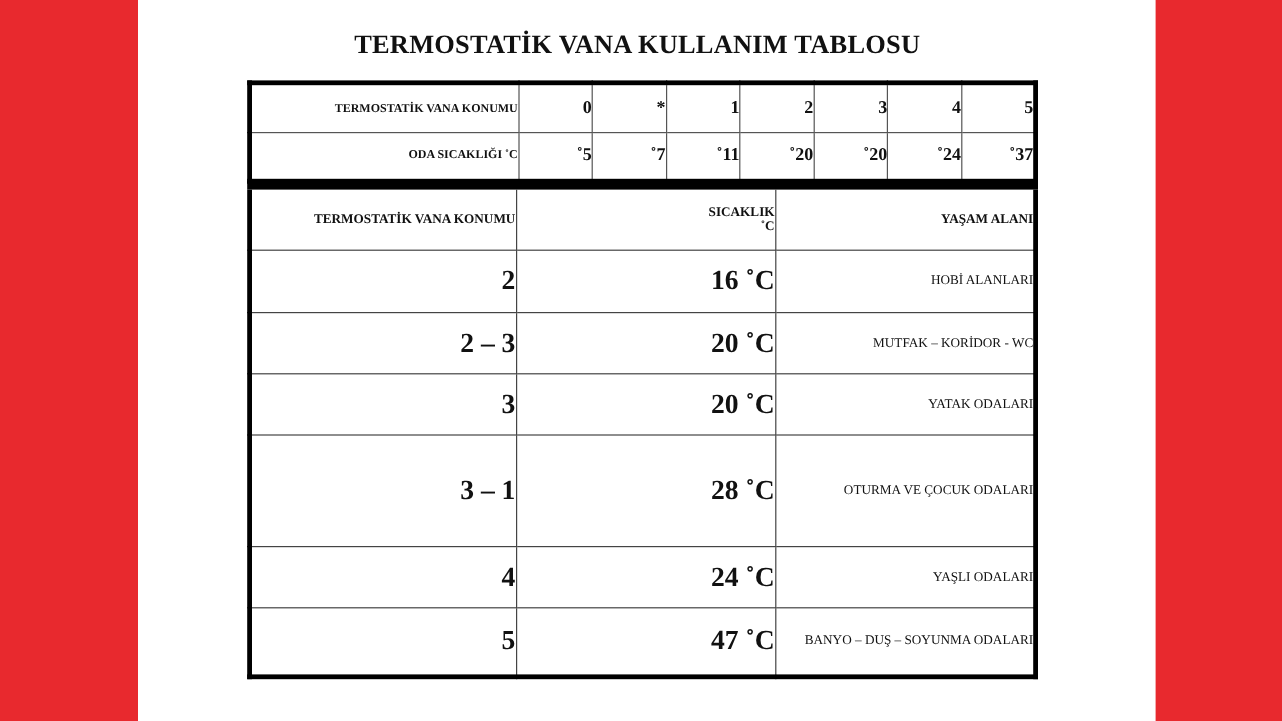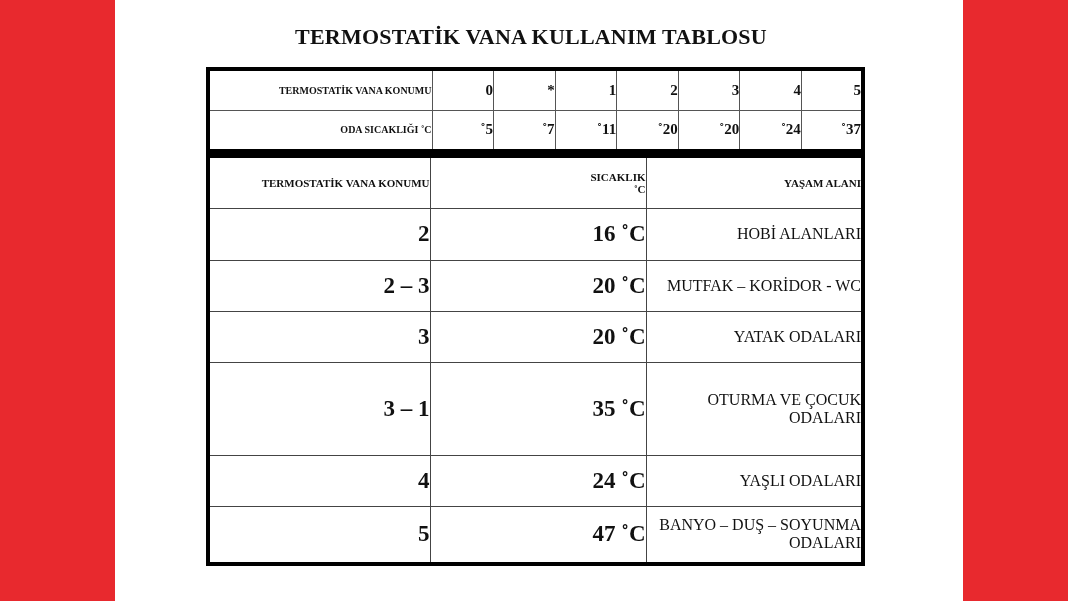--- a/index.html
+++ b/index.html
@@ -11,21 +11,21 @@
   table { border-collapse:collapse; position:absolute; table-layout:fixed; }
   td { border:1px solid #555; text-align:right; vertical-align:middle; font-weight:bold; padding:0; }
   .top { left:206px; top:67px; width:659px; border:4px solid #000; }
   .top td.lbl { font-size:10px; }
   .top td.v { font-size:15px; }
   .top tr { height:41px; }
   .sep { position:absolute; left:206px; top:151px; width:659px; height:7px; background:#000; }
   .bot { left:206px; top:156px; width:659px; border:4px solid #000; border-top:none; }
   .bot td.h { font-size:11px; }
   .bot td.big { font-size:23px; }
-  .bot td.area { font-size:16px; font-weight:normal; }
+  .bot td.area { font-size:11px; font-weight:normal; }
   .bot td { border-color:#444; }
   .bot td.h { border-top:none; }
   .sub { display:block; font-size:11px; }
 </style>
 </head>
 <body>
 
 <div class="band band-left" style="background:#e8292e"></div>
 <div class="band band-right" style="background:#e8292e"></div>
 
@@ -93,21 +93,21 @@
     <td class="big">20 ˚C</td>
     <td class="area">MUTFAK – KORİDOR - WC</td>
   </tr>
   <tr style="height:51px">
     <td class="big">3</td>
     <td class="big">20 ˚C</td>
     <td class="area">YATAK ODALARI</td>
   </tr>
   <tr style="height:93px">
     <td class="big">3 – 1</td>
-    <td class="big">35 ˚C</td>
+    <td class="big">28 ˚C</td>
     <td class="area">OTURMA VE ÇOCUK ODALARI</td>
   </tr>
   <tr style="height:51px">
     <td class="big">4</td>
     <td class="big">24 ˚C</td>
     <td class="area">YAŞLI ODALARI</td>
   </tr>
   <tr style="height:58px">
     <td class="big">5</td>
     <td class="big">47 ˚C</td>

